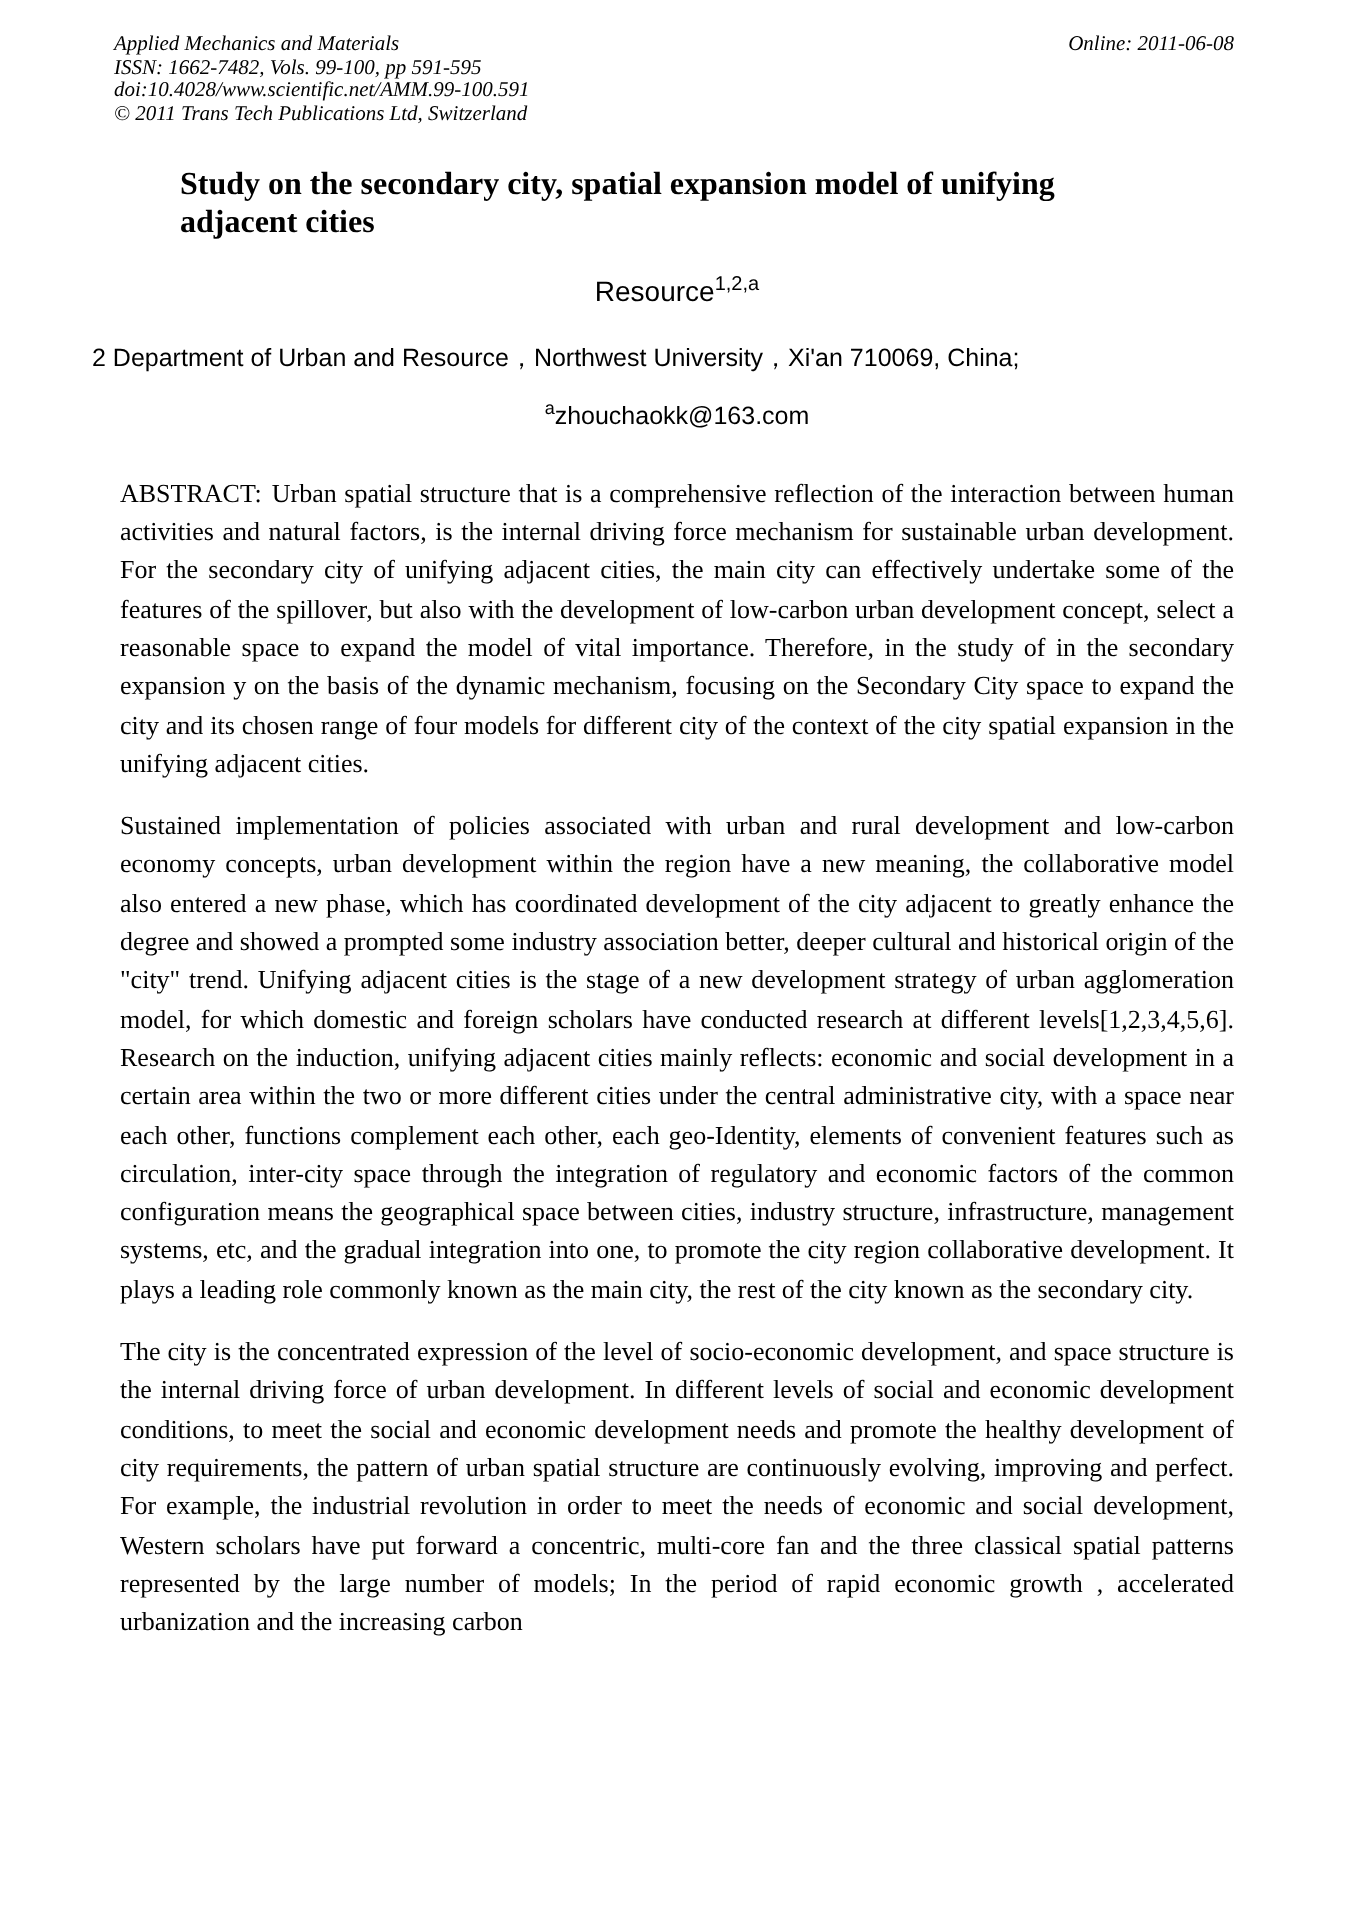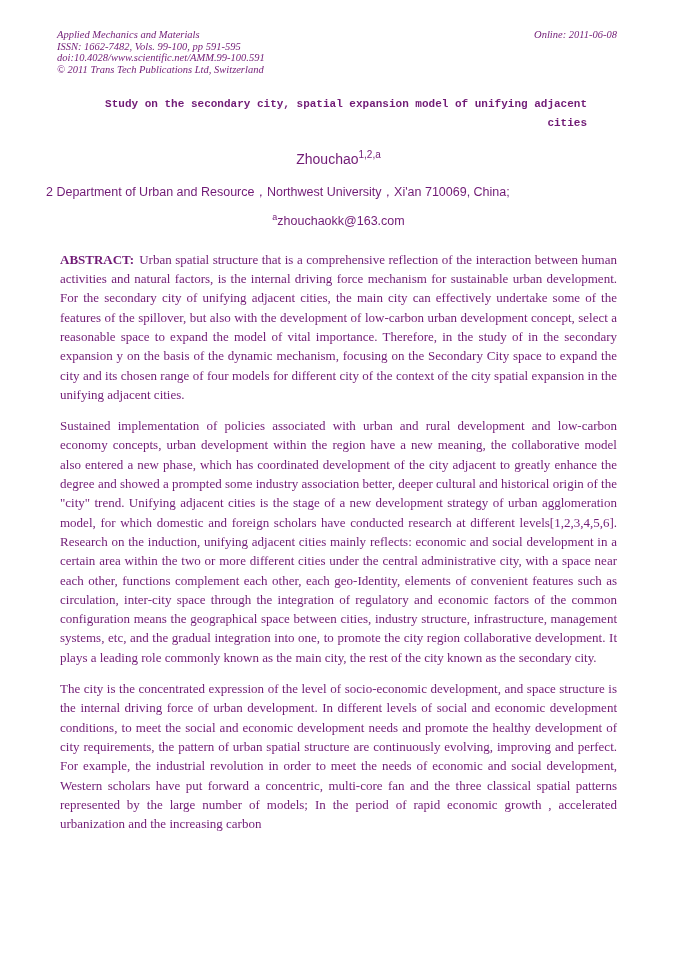--- a/index.html
+++ b/index.html
@@ -2,46 +2,46 @@
 <html><head>
 <meta charset="utf-8">
 <style>
   html, body { margin: 0; padding: 0; background: #ffffff; }
   .page {
     position: relative;
     width: 678px;
     height: 959px;
     margin: 0 auto;
     background: #ffffff;
-    color: #701a75;
+    color: #000000;
     box-sizing: border-box;
-    padding: 29px 61px 0 60px;
+    padding: 17px 61px 0 60px;
     font-family: "Liberation Serif", serif;
     overflow: hidden;
   }
   
   .header {
     display: flex;
     justify-content: space-between;
     align-items: flex-start;
     font-family: "Liberation Serif", serif;
     font-style: italic;
     font-size: 10.5px;
     line-height: 11.5px;
     margin-left: -3px;
   }
   .header-left div { white-space: nowrap; }
   .header-right { white-space: nowrap; }
   
   .title {
     margin: 20px 30px 0 30px;
-    text-align: right;
-    font-family: Liberation Mono, monospace;
+    text-align: left;
+    font-family: Liberation Serif, serif;
     font-weight: bold;
-    font-size: 11px;
+    font-size: 16px;
     line-height: 19px;
   }
   .author {
     margin-top: 16px;
     text-align: center;
     font-family: "Liberation Sans", sans-serif;
     font-size: 14px;
   }
   .author sup { font-size: 10px; }
   .affiliations {
@@ -67,21 +67,21 @@
   .kw-label { font-weight: bold; margin-right: 5px; }
   
   .body-par {
     margin: 0;
     margin-top: 12px;
     font-size: 13px;
     line-height: 19.3px;
     text-align: justify;
   }
   .abstract { margin-top: 22px; }
-  .par-label { font-weight: bold; margin-right: 5px; }
+  .par-label { font-weight: normal; margin-right: 5px; }
   .section-heading {
     margin: 0;
     margin-top: 21px;
     font-size: 13.5px;
     font-weight: bold;
     line-height: 16px;
   }
   .section-heading + .body-par { margin-top: 9px; }
 </style>
 </head>
@@ -95,21 +95,21 @@
       <div>ISSN: 1662-7482, Vols. 99-100, pp 591-595</div>
       <div>doi:10.4028/www.scientific.net/AMM.99-100.591</div>
       <div>© 2011 Trans Tech Publications Ltd, Switzerland</div>
     </div>
     <div class="header-right">Online: 2011-06-08</div>
   </div>
 
   <h1 class="title">Study on the secondary city, spatial expansion model of unifying adjacent cities</h1>
 
   <div class="author">
-    <span>Zhouchao</span><sup>1,2,a</sup>
+    <span>Resource</span><sup>1,2,a</sup>
   </div>
 
   <div class="affiliations">
     <div class="affil">2 Department of Urban and Resource，Northwest University，Xi'an 710069, China;</div>
   </div>
 
   <div class="email">
     <sup>a</sup><span>zhouchaokk@163.com</span>
   </div>
 

